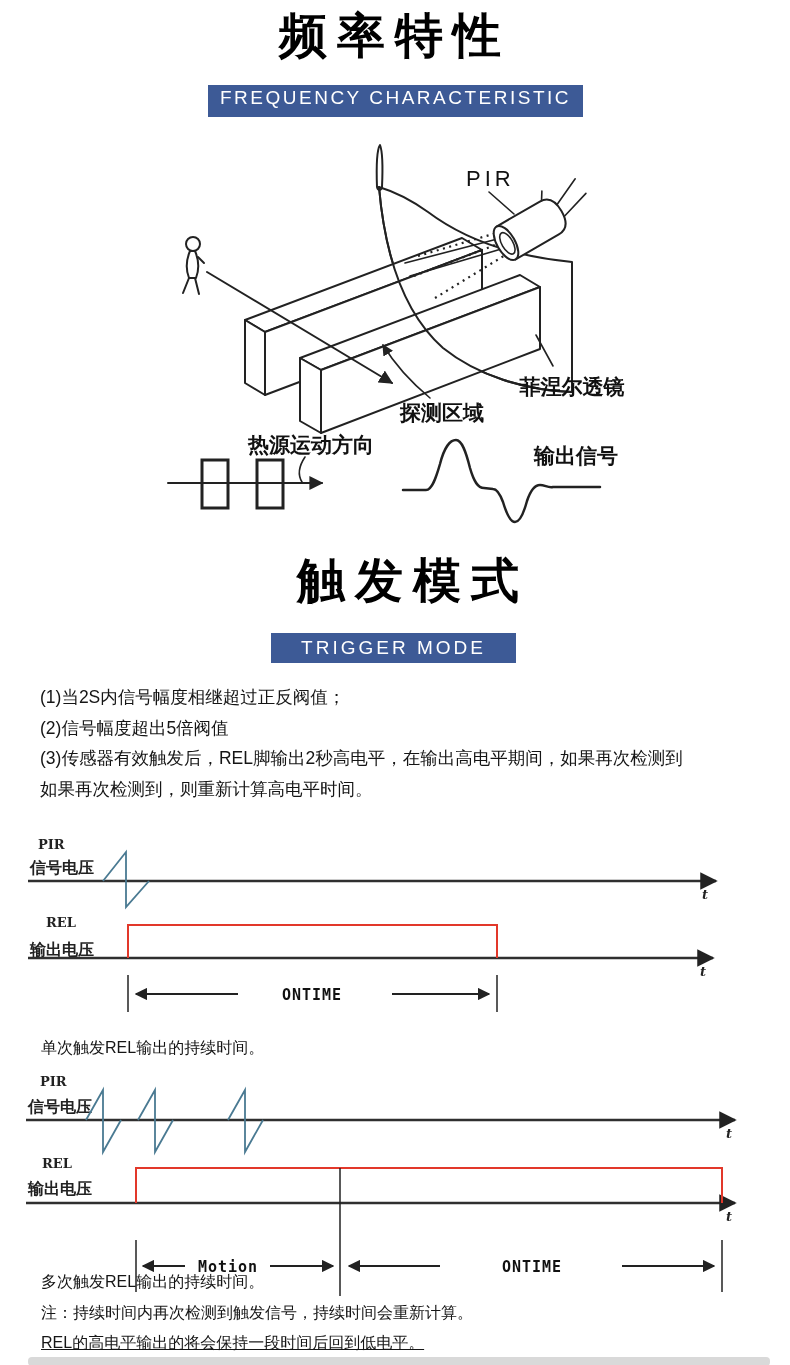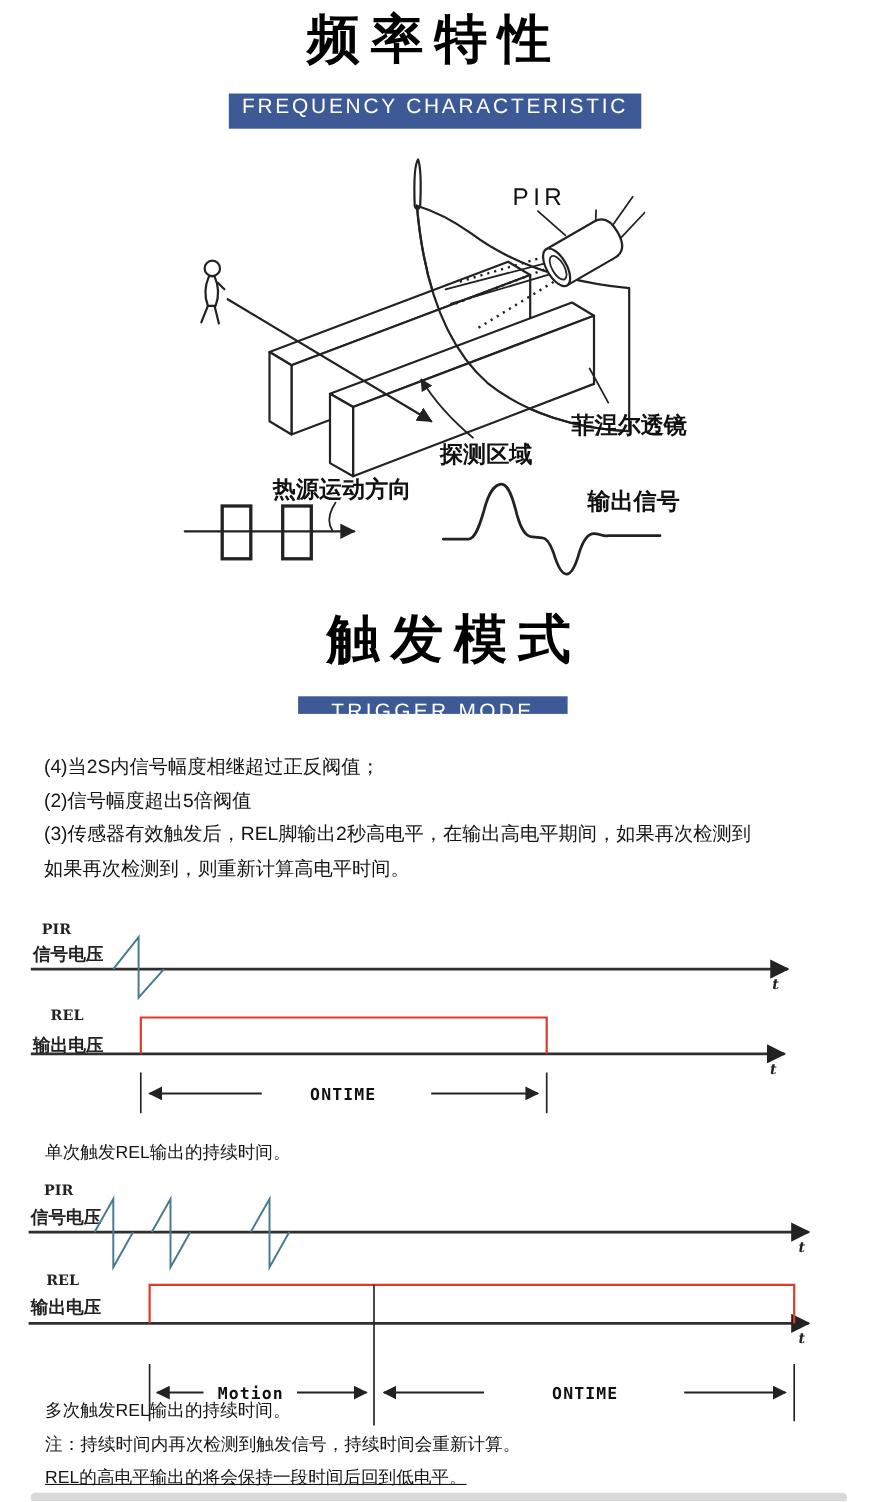--- a/index.html
+++ b/index.html
@@ -5,21 +5,21 @@
   html,body{margin:0;padding:0;background:#fff;}
   .page{position:relative;width:790px;height:1365px;background:#ffffff;overflow:hidden;
         font-family:"Liberation Sans",sans-serif;color:#111;}
   .big-title{position:absolute;left:0;width:790px;text-align:center;font-weight:900;
         font-size:48px;letter-spacing:10px;color:#000;}
   #title-freq{top:4px;}
   #title-trig{top:549px;padding-left:18px;}
   .banner{position:absolute;background:#3d5a96;color:#ffffff;text-align:center;}
   #banner-freq{left:208px;top:85px;width:375px;height:32px;line-height:26px;
         font-size:19px;letter-spacing:2.5px;}
-  #banner-trig{left:271px;top:633px;width:245px;height:16px;line-height:30px;
+  #banner-trig{left:271px;top:633px;width:245px;height:30px;line-height:30px;
         font-size:19px;letter-spacing:3px;}
   .desc{position:absolute;left:40px;top:682px;width:732px;font-size:17.5px;
         line-height:30.5px;color:#151515;}
   .caption{position:absolute;left:41px;font-size:16px;color:#151515;white-space:nowrap;}
   #cap-single{top:1038px;}
   #cap-multi{top:1272px;}
   #note-1{top:1303px;}
   #note-2{top:1333px;text-decoration:underline;}
   .figure-svg{position:absolute;left:0;}
   #fig-sensor{top:130px;}
@@ -129,21 +129,21 @@
                             C520,392 524,382 527,371 C530,362 534,355 540,355
                             C545,355 548,358 553,357 L600,357"></path>
       <text class="t-fig" x="576" y="333" text-anchor="middle">输出信号</text>
     </g>
   </svg>
 
   <div id="title-trig" class="big-title">触发模式</div>
   <div id="banner-trig" class="banner">TRIGGER MODE</div>
 
   <div class="desc">
-    <div>(4)当2S内信号幅度相继超过正反阀值；</div>
+    <div>(1)当2S内信号幅度相继超过正反阀值；</div>
     <div>(2)信号幅度超出5倍阀值</div>
     <div>(3)传感器有效触发后，REL脚输出2秒高电平，在输出高电平期间，如果再次检测到</div>
     <div>如果再次检测到，则重新计算高电平时间。</div>
   </div>
 
   <svg id="fig-timing1" class="figure-svg" width="790" height="195" viewBox="0 0 790 195">
     <defs>
       <marker id="m-t1" viewBox="0 0 10 10" refX="9" refY="5" markerWidth="7" markerHeight="7" orient="auto">
         <path d="M0,0 L10,5 L0,10 Z" fill="#222"></path>
       </marker>

